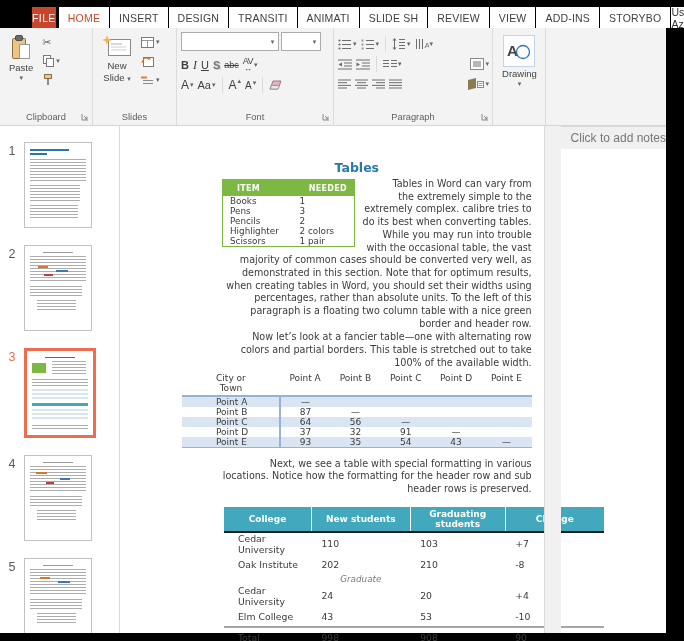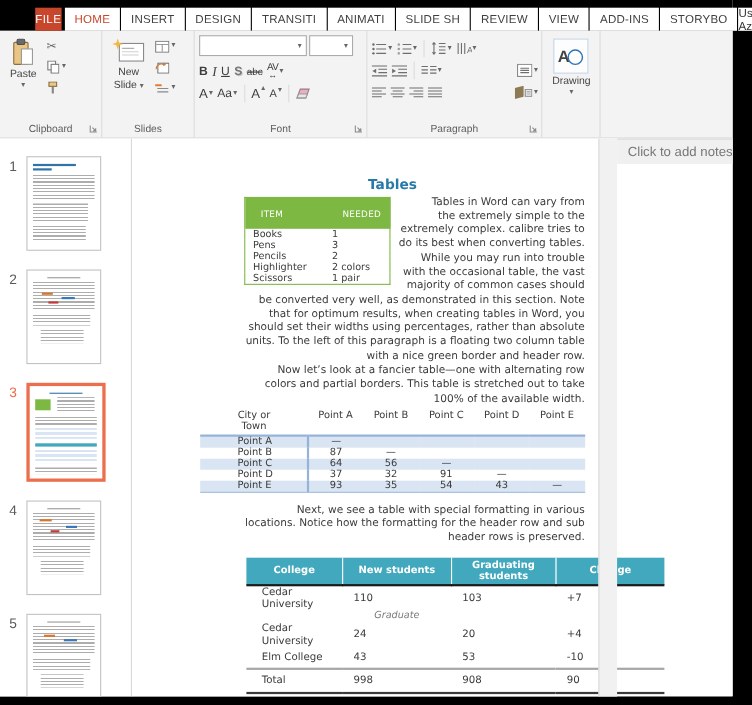--- a/index.html
+++ b/index.html
@@ -67,21 +67,21 @@
   .scrollbar{position:absolute;right:0;top:0;width:17px;height:100%;background:#F1F1F1;border-left:1px solid #DADADA;box-sizing:border-box;cursor:pointer;}
   .notesbar{height:22px;background:#F0F0F0;border-top:1px solid #D9D9D9;display:flex;align-items:center;padding-left:10px;font-size:12px;color:#777;}
 
   
   .page{position:absolute;left:0;top:0;right:17px;bottom:0;padding:34px 12px 0 62px;box-sizing:border-box;
         font-family:"DejaVu Sans",sans-serif;color:var(--ink);}
   .slide-title{text-align:center;font-weight:bold;font-size:12.5px;color:var(--title_blue);margin-bottom:3px;}
   .body-text{overflow:visible;}
   .para{font-size:9.6px;line-height:12.7px;margin:0 0 1px 40px;text-indent:20px;text-align:right;}
   .green-table{float:left;margin:1px 7px 3px 40px;border-collapse:collapse;border:1.5px solid var(--green);width:133px;font-size:8.8px;}
-  .green-table th{background:var(--green);color:#fff;font-size:8px;font-weight:normal;height:28px;text-align:left;padding:0 0 0 14px;letter-spacing:.3px;}
+  .green-table th{background:var(--green);color:#fff;font-size:8px;font-weight:bold;height:16px;text-align:left;padding:0 0 0 14px;letter-spacing:.3px;}
   .green-table th.c2{padding-left:4px;text-align:center;}
   .green-table td{height:10px;padding:0 0 0 7px;line-height:10px;}
   .green-table td.c2{padding-left:2px;}
 
   .distance{width:100%;border-collapse:collapse;font-size:9px;margin-top:2px;}
   .distance th{font-weight:normal;padding:1px 0 2px;text-align:center;vertical-align:top;}
   .distance th .wrapnarrow{display:inline-block;width:40px;}
   .distance tbody{border-top:2px solid var(--tblue);border-bottom:1px solid var(--tblue);}
   .distance td{height:10px;padding:0;text-align:center;line-height:10px;}
   .distance td.rl{text-align:left;padding-left:34px;}
@@ -635,20 +635,26 @@
                 <th>Change</th>
               </tr>
             </thead>
             <tbody>
               <tr>
                 <td class="name">Cedar University</td>
                     <td class="num">110</td>
                     <td class="num">103</td>
                     <td class="num">+7</td>
               </tr>
+              <tr>
+                <td class="name">Oak Institute</td>
+                    <td class="num">202</td>
+                    <td class="num">210</td>
+                    <td class="num">-8</td>
+              </tr>
               <tr class="section">
                 <td></td>
                     <td>Graduate</td>
                     <td></td>
                     <td></td>
               </tr>
               <tr>
                 <td class="name">Cedar University</td>
                     <td class="num">24</td>
                     <td class="num">20</td>

